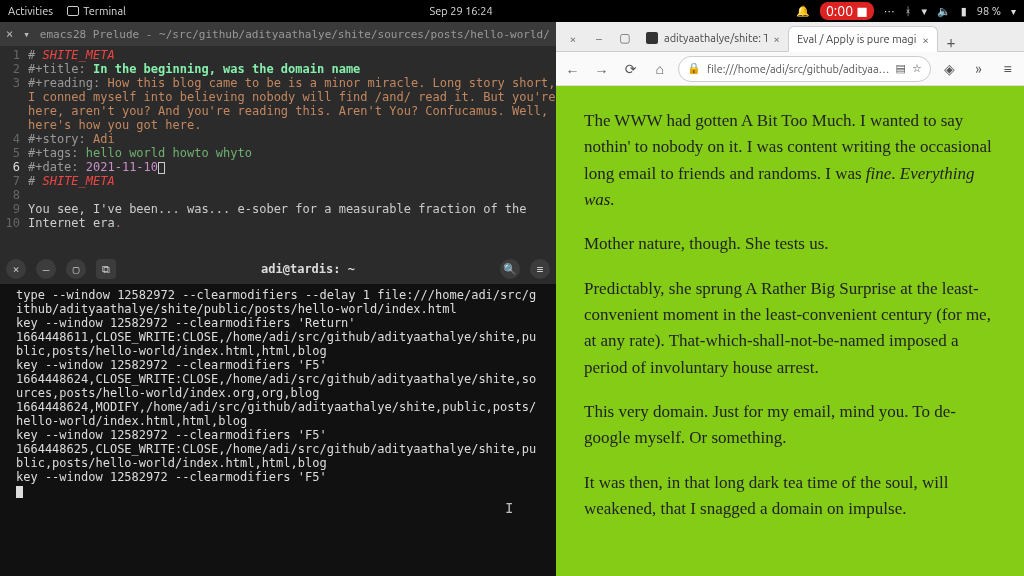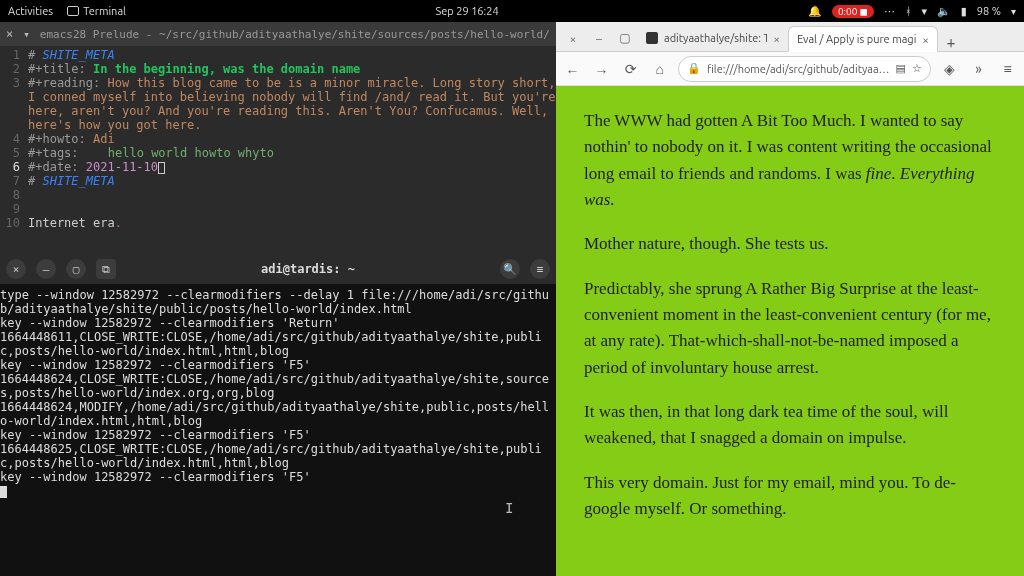--- a/index.html
+++ b/index.html
@@ -11,51 +11,51 @@
   }
   
   .topbar {
     height: 22px; background: #000; color: #ddd;
     display: flex; align-items: center; font-size: 11px;
     padding: 0 8px; justify-content: space-between;
   }
   .topbar .left, .topbar .right { display: flex; align-items: center; gap: 14px; }
   .topbar .right { gap: 10px; }
   .term-icon { display:inline-block; width:12px;height:10px;border:1px solid #ccc;border-radius:2px;margin-right:4px;position:relative;top:1px;}
-  .battery-pill { background:#d22; color:#fff; padding:1px 6px; border-radius:8px; font-size:10px;}
+  .battery-pill { background:#d22; color:#fff; padding:1px 6px; border-radius:8px; font-size:14px;}
   .tri { font-size:10px; }
   
   .workspace { display:flex; height:554px; }
   .leftcol { width:556px; display:flex; flex-direction:column; }
   .rightcol { width:468px; background:#fff; display:flex; flex-direction:column; }
   
   .emacs { flex: 0 0 232px; background:#2b2b2b; color:#ccc; font-family:"DejaVu Sans Mono",monospace; font-size:12px; display:flex; flex-direction:column; }
   .emacs-tabbar { height:24px; background:#3a3a3a; display:flex; align-items:center; padding:0 6px; gap:10px; color:#bbb; font-size:11px;}
   .emacs-tabbar .x { font-size:12px; }
   .emacs-tabbar .title { flex:1; text-align:right; color:#999; font-size:11px; white-space:nowrap; overflow:hidden;}
   .emacs-body { padding:2px 0 4px 0; line-height:14px;}
   .eline { display:flex; }
   .gutter { width:28px; text-align:right; color:#666; padding-right:8px; flex-shrink:0;}
   .gutter.cur { color:#ddd; }
   .code { white-space:pre-wrap; word-break:break-all; }
-  .c-comment { color:#3b82f6; font-style:italic;}
+  .c-comment { color:#ef4444; font-style:italic;}
   .c-key { color:#999; }
-  .c-title { color:#22c55e; font-weight:bold;text-align:right;}
+  .c-title { color:#86efac; font-weight:bold;text-align:right;}
   .c-str { color:#c3875f; }
-  .c-tag { color:#6fae6f;margin-left:22px;}
+  .c-tag { color:#6fae6f;}
   .c-date { color:#c98fc9;}
   .c-punc { color:#b06a8a;}
   .cursor-box { display:inline-block; width:7px; height:12px; border:1px solid #ccc; vertical-align:middle;}
   
   .term { flex:1; background:#111; color:#ddd; font-family:"DejaVu Sans Mono",monospace; font-size:12px; display:flex; flex-direction:column;}
   .term-header { height:30px; background:#2b2b2b; display:flex; align-items:center; padding:0 6px; gap:10px;}
   .winbtn { width:20px;height:20px;border-radius:50%; background:#3c3c3c; color:#ccc; display:flex;align-items:center;justify-content:center; font-size:11px;}
   .winbtn.sq { border-radius:4px;}
   .term-title { flex:1; text-align:center; color:#ddd; font-weight:bold; font-size:12px;}
-  .term-body { padding:4px 0; line-height:14px; white-space:pre-wrap; word-break:break-all;}
+  .term-body { padding:4px 16px; line-height:14px; white-space:pre-wrap; word-break:break-all;}
   .term-cursor { display:inline-block; width:7px; height:12px; background:#ddd; vertical-align:middle;}
   
   .browser-tabs { height:30px; background:#ededed; display:flex; align-items:flex-end; padding:0 4px; gap:0; border-bottom:1px solid #ccc;}
   .btab { height:26px; display:flex; align-items:center; padding:0 8px; font-size:11px; color:#444; gap:6px; border-radius:6px 6px 0 0; max-width:150px;}
   .btab.ctrl { width:26px; justify-content:center; padding:0;}
   .btab.active { background:#fff; border:1px solid #ccc; border-bottom:1px solid #fff; position:relative; top:1px;}
   .btab .fav { width:12px;height:12px; background:#333; border-radius:2px; flex-shrink:0;}
   .btab .lbl { white-space:nowrap; overflow:hidden; text-overflow:clip;}
   .btab .tx { color:#666; font-size:12px;}
   .newtab { width:26px; display:flex; align-items:center; justify-content:center; color:#555; font-size:16px;}
@@ -110,40 +110,41 @@
         <div class="eline">
             <span class="gutter">2</span>
             <span class="code"><span class="c-key">#+title: </span><span class="c-title">In the beginning, was the domain name</span></span>
           </div>
         <div class="eline">
             <span class="gutter">3</span>
             <span class="code"><span class="c-key">#+reading: </span><span class="c-str">How this blog came to be is a minor miracle. Long story short, I conned myself into believing nobody will find /and/ read it. But you're here, aren't you? And you're reading this. Aren't You? Confucamus. Well, here's how you got here.</span></span>
           </div>
         <div class="eline">
             <span class="gutter">4</span>
-            <span class="code"><span class="c-key">#+howto: </span><span class="c-str">Adi</span></span>
+            <span class="code"><span class="c-key">#+story: </span><span class="c-str">Adi</span></span>
           </div>
         <div class="eline">
             <span class="gutter">5</span>
             <span class="code"><span class="c-key">#+tags: </span><span class="c-tag">hello world howto whyto</span></span>
           </div>
         <div class="eline">
             <span class="gutter cur">6</span>
             <span class="code"><span class="c-key">#+date: </span><span class="c-date">2021-11-10</span><span class="cursor-box"></span></span>
           </div>
         <div class="eline">
             <span class="gutter">7</span>
             <span class="code"><span class="c-key"># </span><span class="c-comment">SHITE_META</span></span>
           </div>
         <div class="eline">
             <span class="gutter">8</span>
             <span class="code"> </span>
           </div>
         <div class="eline">
             <span class="gutter">9</span>
+            <span class="code">You see, I've been... was... e-sober for a measurable fraction of the</span>
           </div>
         <div class="eline">
             <span class="gutter">10</span>
             <span class="code"><span>Internet era</span><span class="c-punc">.</span></span>
           </div>
       </div>
     </div>
 
     <div class="term">
       <div class="term-header">
@@ -203,20 +204,20 @@
       </div>
       <span class="navbtn">◈</span>
       <span class="navbtn">»</span>
       <span class="navbtn">≡</span>
     </div>
     <div class="browser-page">
       <div class="prose">
         <p><span>The WWW had gotten A Bit Too Much. I wanted to say nothin' to nobody on it. I was content writing the occasional long email to friends and randoms. I was </span><em>fine</em><span>. </span><em>Everything was.</em></p>
         <p>Mother nature, though. She tests us.</p>
         <p>Predictably, she sprung A Rather Big Surprise at the least-convenient moment in the least-convenient century (for me, at any rate). That-which-shall-not-be-named imposed a period of involuntary house arrest.</p>
+        <p>This very domain. Just for my email, mind you. To de-google myself. Or something.</p>
         <p>It was then, in that long dark tea time of the soul, will weakened, that I snagged a domain on impulse.</p>
-        <p>This very domain. Just for my email, mind you. To de-google myself. Or something.</p>
       </div>
     </div>
   </div>
 </div>
 
 <span class="ibeam">I</span>
 
 </body></html>

